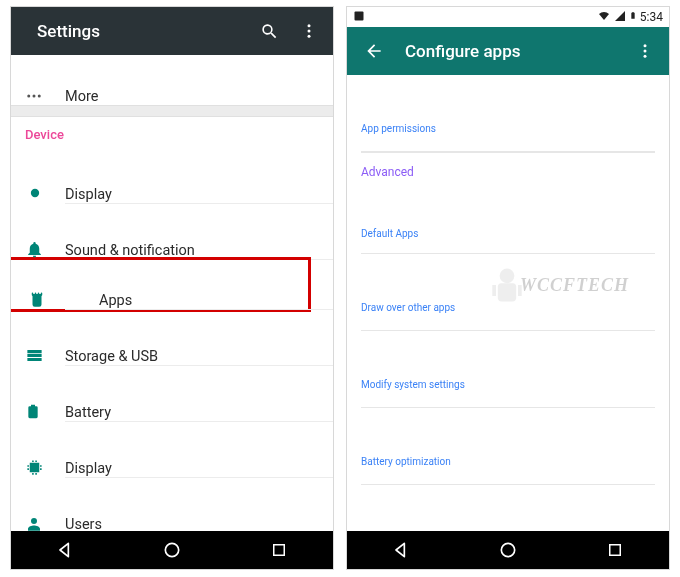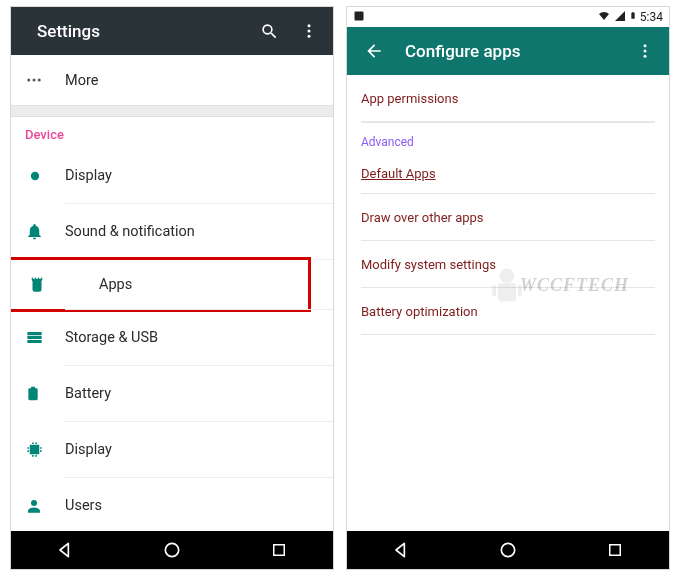--- a/index.html
+++ b/index.html
@@ -4,39 +4,39 @@
 <style>
   * { margin: 0; padding: 0; box-sizing: border-box; font-family: Roboto, -apple-system, sans-serif; }
   body { background: #fff; width: 680px; height: 577px; position: relative; }
   .screens { display: flex; gap: 12px; padding: 6px 10px; }
   .screen { width: 324px; height: 564px; border: 1px solid #d8d8d8; background: #fff; display: flex; flex-direction: column; overflow: hidden; }
   
   .toolbar-dark { background: #2a3337; color: #fff; display: flex; align-items: center; height: 48px; padding: 0 4px 0 14px; }
   .toolbar-title { font-size: 17px; font-weight: 500; flex: 1; margin-left: 12px; }
   .ticn { width: 40px; height: 40px; display: flex; align-items: center; justify-content: center; color: #fff; }
   .list { flex: 1; background: #fff; overflow: hidden; }
-  .row { display: flex; align-items: center; height: 55px; padding: 0 0 0 14px; }
+  .row { display: flex; align-items: flex-end; height: 55px; padding: 0 0 0 14px; }
   .row-icon { width: 40px; display: flex; align-items: center; justify-content: flex-start; color: #008577; }
   .row-icon svg { fill: #008577; }
   .row-label { font-size: 14.5px; color: #2b2b2b; }
   .row-more .row-icon { color: #555; }
   .row-more .row-icon svg { fill: #555; }
   .row-more { height: 50px; }
   .divider-block { height: 12px; background: #ececec; border-top: 1px solid #e0e0e0; border-bottom: 1px solid #e0e0e0; }
   .section-header { color: #ec4899; font-size: 13px; font-weight: 500; padding: 10px 14px 6px; }
   .row-div { margin-left: 54px; border-bottom: 1px solid #ececec; }
   .highlight { border: 3px solid #d30000; gap: 34px; }
   .navbar { background: #000; height: 38px; display: flex; align-items: center; justify-content: space-around; }
   .navbar .nbtn { color: #fff; width: 33%; display:flex; justify-content:center; }
   
   .statusbar { background: #fff; height: 20px; display:flex; align-items:center; justify-content:space-between; padding:0 6px; font-size:11px; color:#222; }
   .status-left, .status-right { display:flex; align-items:center; gap:3px;text-align:right;}
   .toolbar-dark2 { background: #0f766e; color:#fff; height:48px; display:flex; align-items:center; padding:0 4px 0 8px;}
   .toolbar-dark2 .back { width:38px; display:flex; align-items:center; justify-content:center;}
-  .row2 { height:46px; display:flex; align-items:center; padding:0 14px; font-size:13px; color:#7f1d1d;}
+  .row2 { height:46px; display:flex; align-items:center; padding:0 14px; font-size:10px; color:#3b82f6;margin-top:30px;}
   .row2-div { margin:0 14px; border-bottom:1px solid #e6e6e6;}
   .section-header2 { color:#8b5cf6; font-size:12px; font-weight:400; padding:12px 14px 4px;}
   .watermark { position:absolute; top:200px; right:40px; opacity:0.18; font-size:18px; font-style:italic; font-weight:bold; font-family: Georgia, serif; letter-spacing:1px;}
   .wm-robot { opacity:0.12; position:absolute; top:185px; right:140px;}
 </style>
 </head>
 <body>
 
 <div class="screens">
 
@@ -199,21 +199,21 @@
       </div>
     </div>
 
     <div class="list" style="position:relative;">
       <div class="row2">App permissions</div>
       <div class="row2-div"></div>
       <div class="row2-div"></div>
 
       <div class="section-header2">Advanced</div>
 
-      <div class="row2" style="height:40px;text-decoration:underline;">Default Apps</div>
+      <div class="row2" style="height:40px;">Default Apps</div>
       <div class="row2-div"></div>
       <div class="row2">Draw over other apps</div>
       <div class="row2-div"></div>
       <div class="row2">Modify system settings</div>
       <div class="row2-div"></div>
       <div class="row2">Battery optimization</div>
       <div class="row2-div"></div>
 
       <div class="wm-robot">
         <svg width="44" height="50" viewBox="0 0 24 24" fill="#777">

